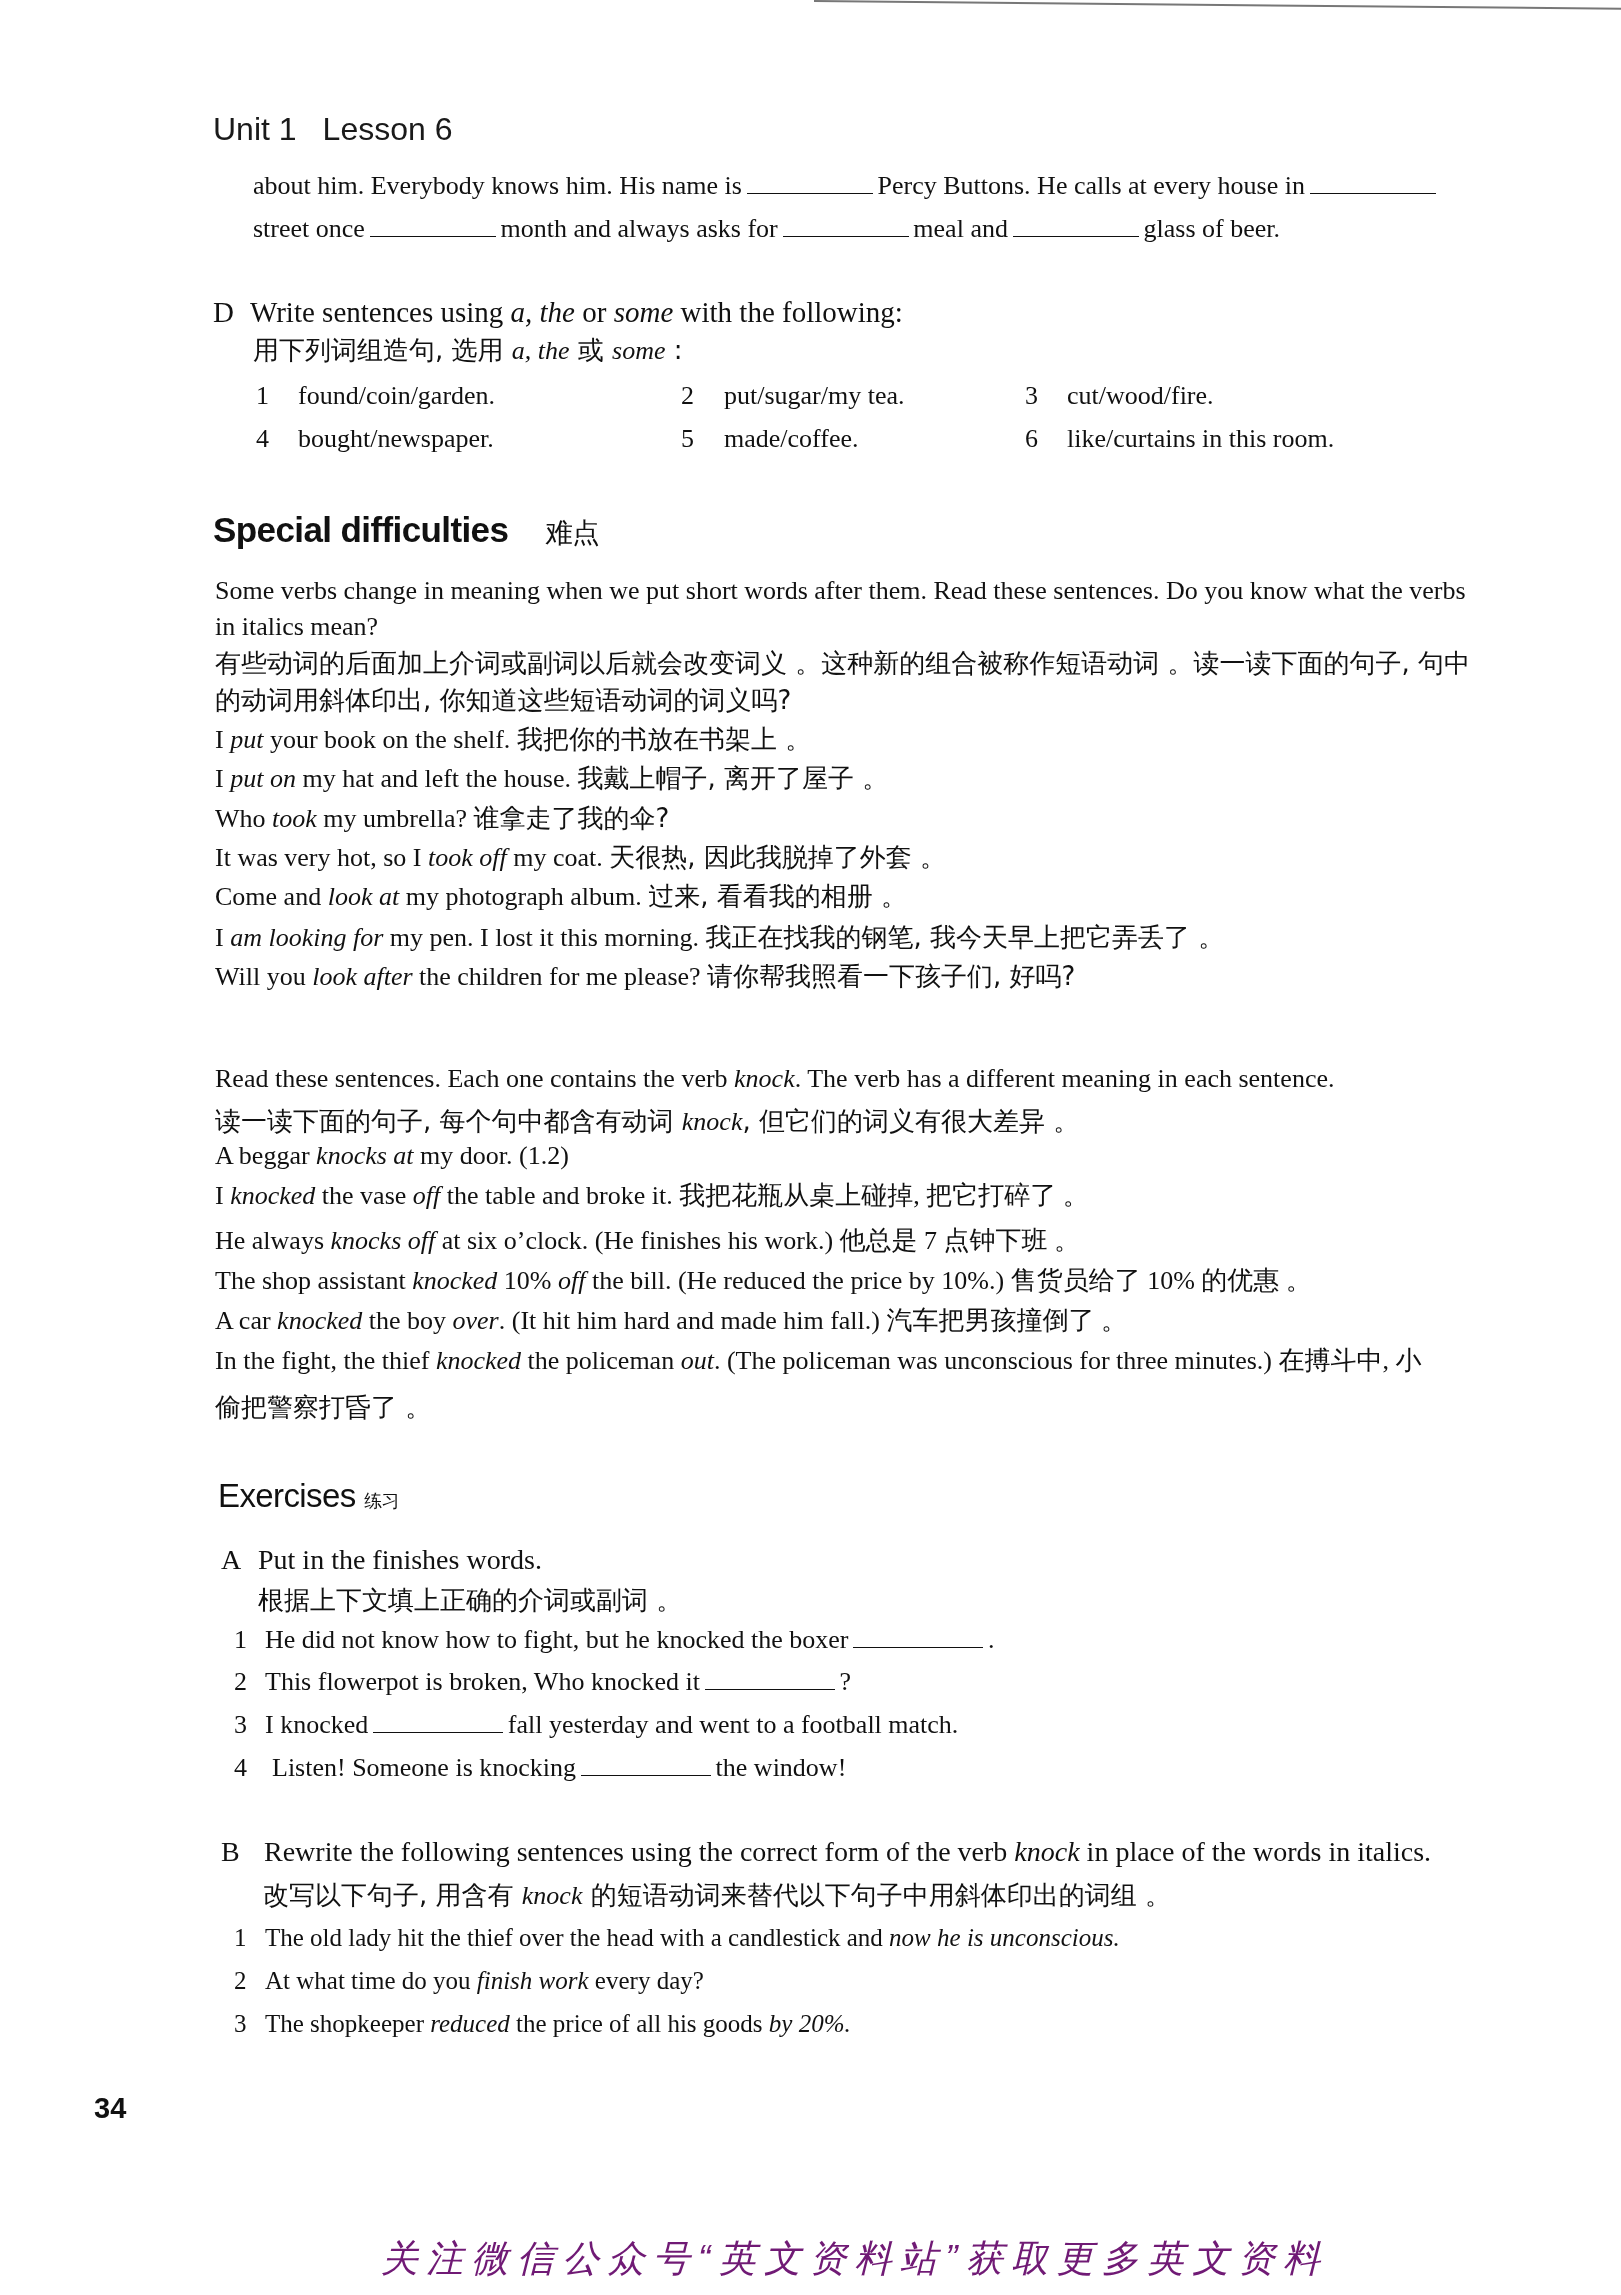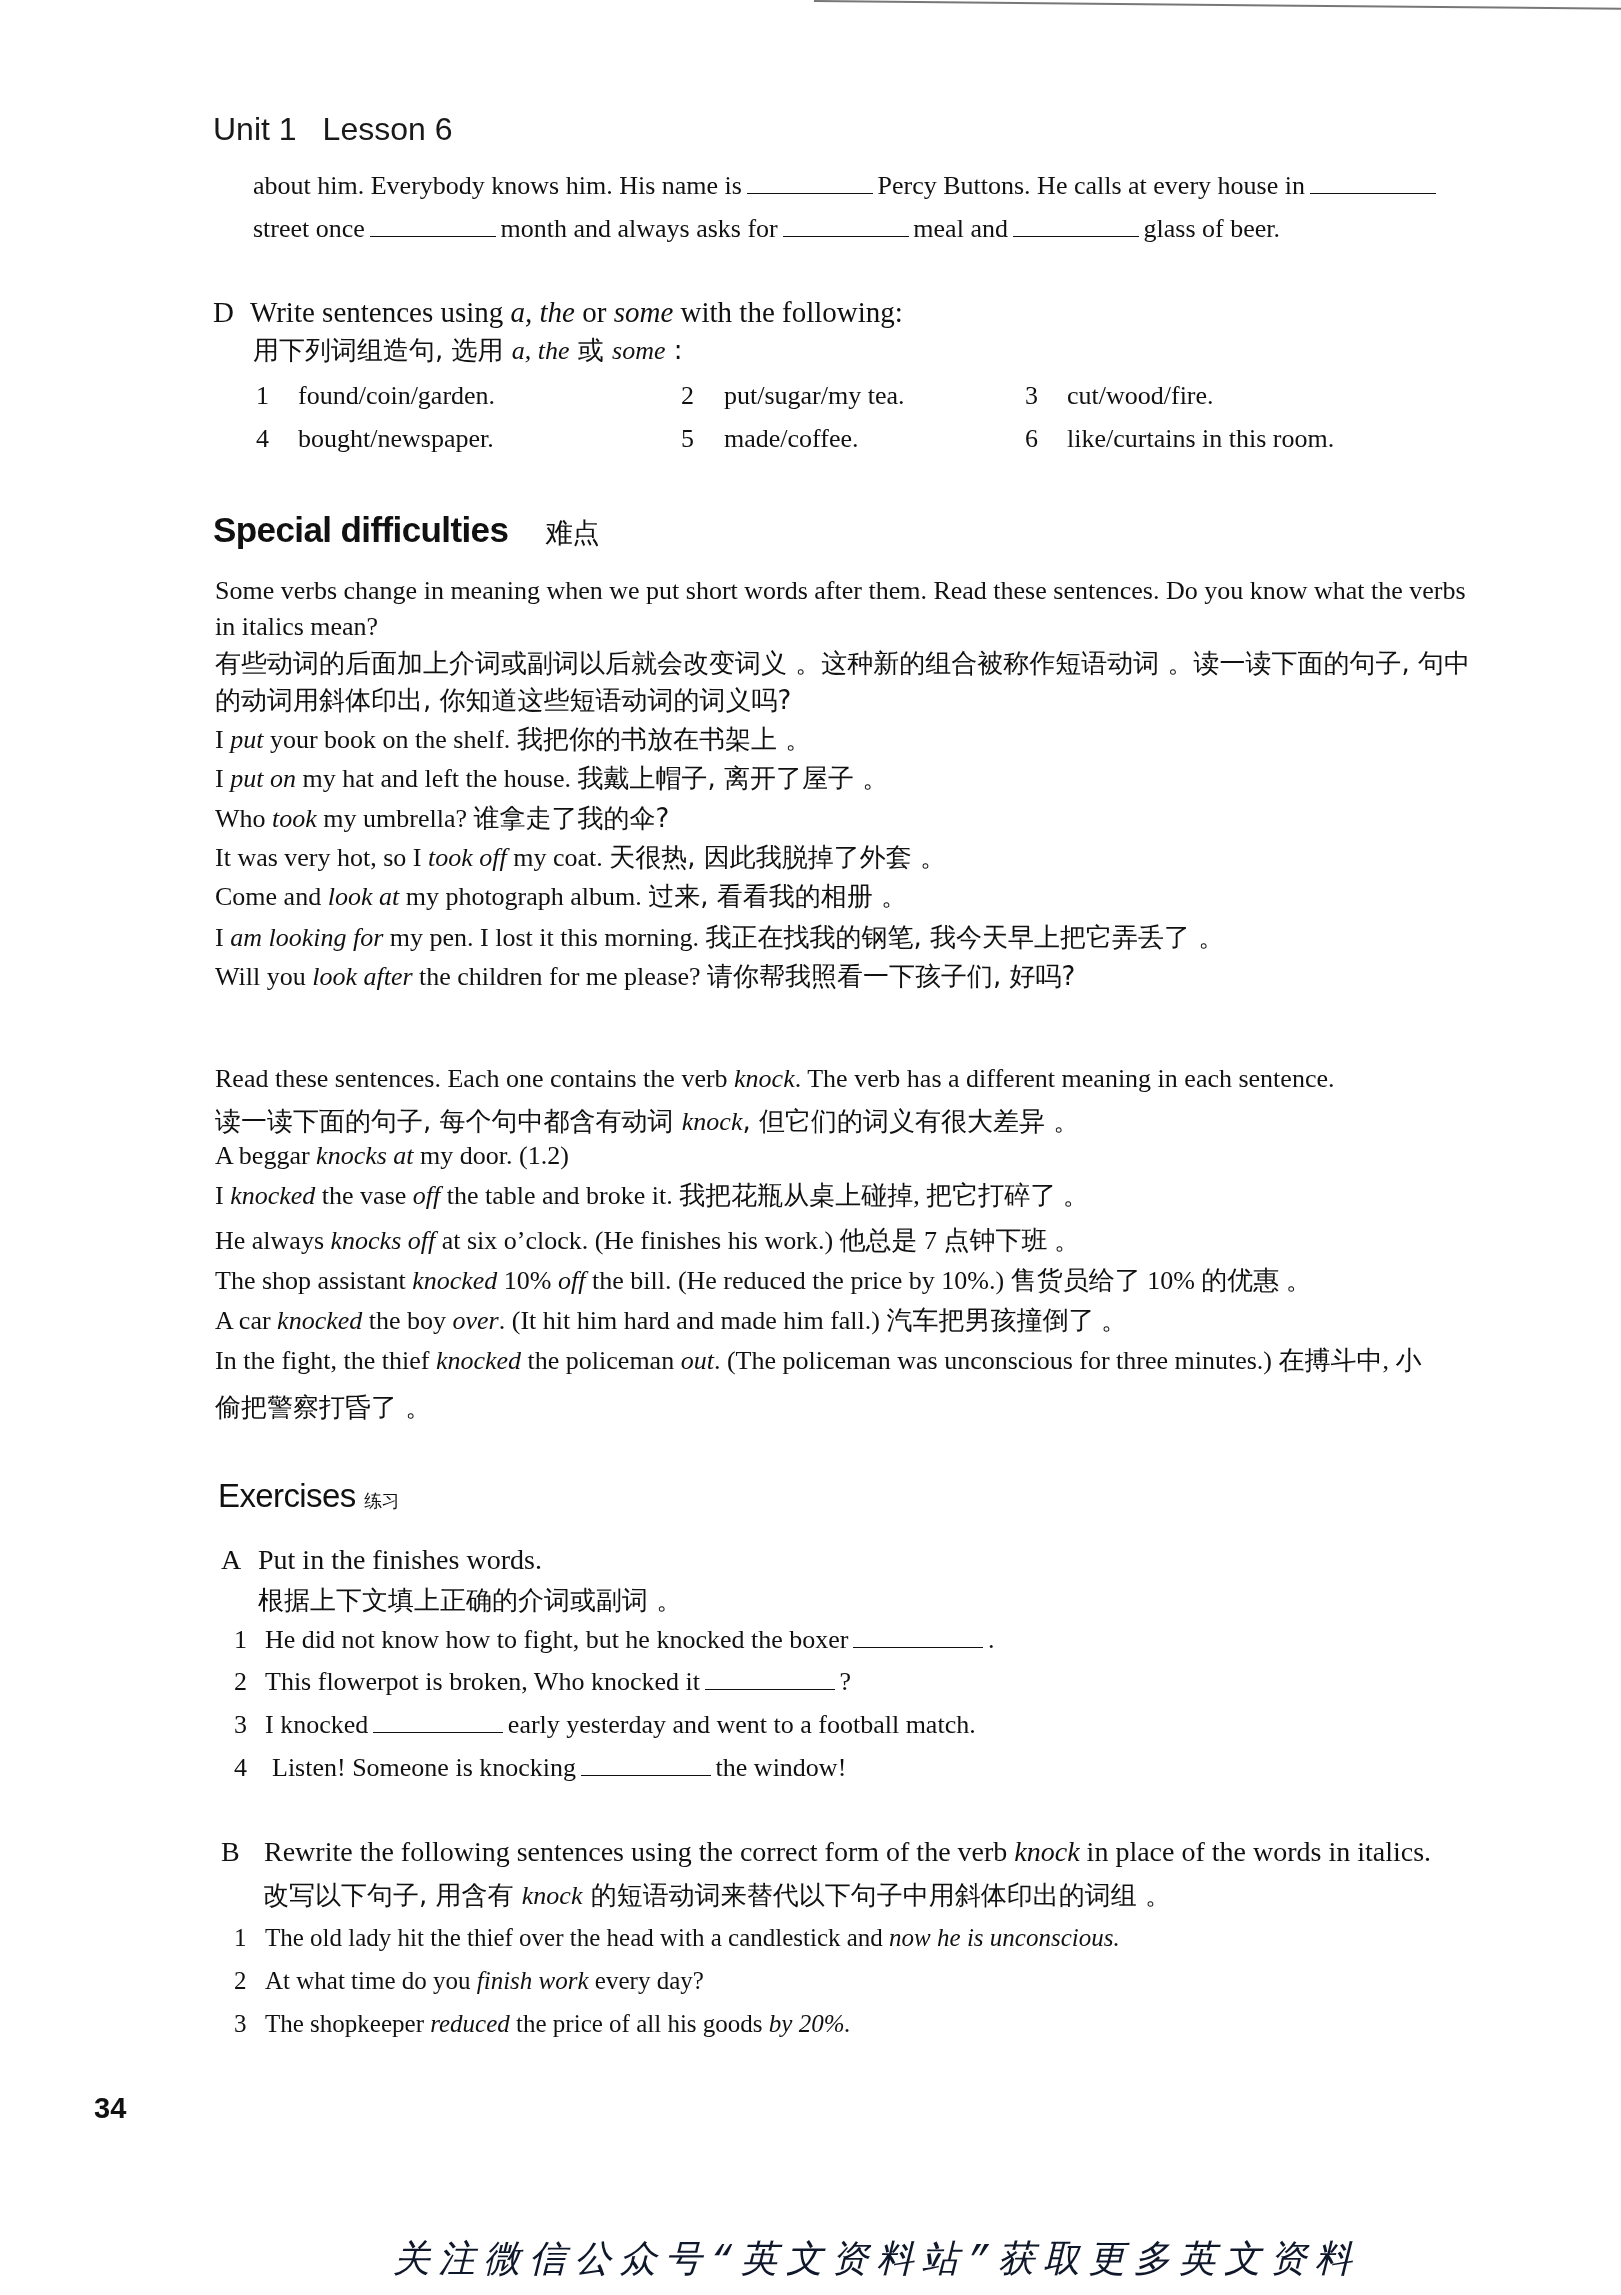--- a/index.html
+++ b/index.html
@@ -17,21 +17,21 @@
   .unit-title .gap { display: inline-block; width: 26px; }
   .section-heading-bold { font-size: 35px; font-weight: 700; letter-spacing: -0.6px; }
   .section-heading-light { font-size: 33px; font-weight: 400; letter-spacing: -0.6px; }
   .cn-small { font-size: 26px; font-family: "DejaVu Sans", sans-serif; font-weight: 400; }
   .letter { display: inline-block; width: 37px; }
   .num { display: inline-block; width: 31px; }
   i, .it { font-style: italic; }
   .d-num { position: absolute; font-size: 26px; }
   .d-text { position: absolute; font-size: 26px; }
   .page-num { font-family: "Liberation Sans", "DejaVu Sans", sans-serif; font-weight: 700; font-size: 29px; }
-  .watermark { font-family: Liberation Mono, monospace; font-size: 37px; font-style: italic; letter-spacing: 8.3px; color: #0f172a; margin-left: 12px; }
+  .watermark { font-family: Liberation Sans, sans-serif; font-size: 37px; font-style: italic; letter-spacing: 8.3px; color: #701a75; }
 </style>
 </head>
 <body>
 
 <div class="scan-line" style="left:814px; top:0px; width:811px; transform: rotate(0.55deg);"></div>
 
 <div class="abs sans unit-title" style="left:213px; top:111px;">
   <span>Unit 1</span><span class="gap"></span><span>Lesson 6</span>
 </div>
 
@@ -104,21 +104,21 @@
 </div>
 
 <div class="abs serif" style="left:221px; top:1546px; font-size:28px;">
   <span class="letter">A</span><span>Put in the finishes words.</span>
 </div>
 <div class="abs cn-small" style="left:258px; top:1583px;">根据上下文填上正确的介词或副词 。</div>
 
 <div>
   <div class="abs serif" style="left:234px; top:1627px;"><span class="num">1</span><span>He did not know how to fight, but he knocked the boxer</span><span class="blank" style="width:130px;"></span><span>.</span></div>
   <div class="abs serif" style="left:234px; top:1669px;"><span class="num">2</span><span>This flowerpot is broken, Who knocked it</span><span class="blank" style="width:130px;"></span><span>?</span></div>
-  <div class="abs serif" style="left:234px; top:1712px;"><span class="num">3</span><span>I knocked</span><span class="blank" style="width:130px;"></span><span>early yesterday and went to a football match.</span></div>
+  <div class="abs serif" style="left:234px; top:1712px;"><span class="num">3</span><span>I knocked</span><span class="blank" style="width:130px;"></span><span>fall yesterday and went to a football match.</span></div>
   <div class="abs serif" style="left:234px; top:1755px;"><span class="num" style="width:38px;">4</span><span>Listen! Someone is knocking</span><span class="blank" style="width:130px;"></span><span>the window!</span></div>
 </div>
 
 <div class="abs serif" style="left:221px; top:1838px; font-size:28px;">
   <span class="letter" style="width:43px">B</span><span>Rewrite the following sentences using the correct form of the verb </span><i>knock</i><span> in place of the words in italics.</span>
 </div>
 <div class="abs cn-small" style="left:263px; top:1878px;"><span>改写以下句子, 用含有 </span><i class="serif" style="font-size:26px">knock</i><span> 的短语动词来替代以下句子中用斜体印出的词组 。</span></div>
 
 <div>
   <div class="abs serif" style="left:234px; top:1925px; font-size:25px;"><span class="num">1</span><span>The old lady hit the thief over the head with a candlestick and </span><i>now he is unconscious.</i></div>

